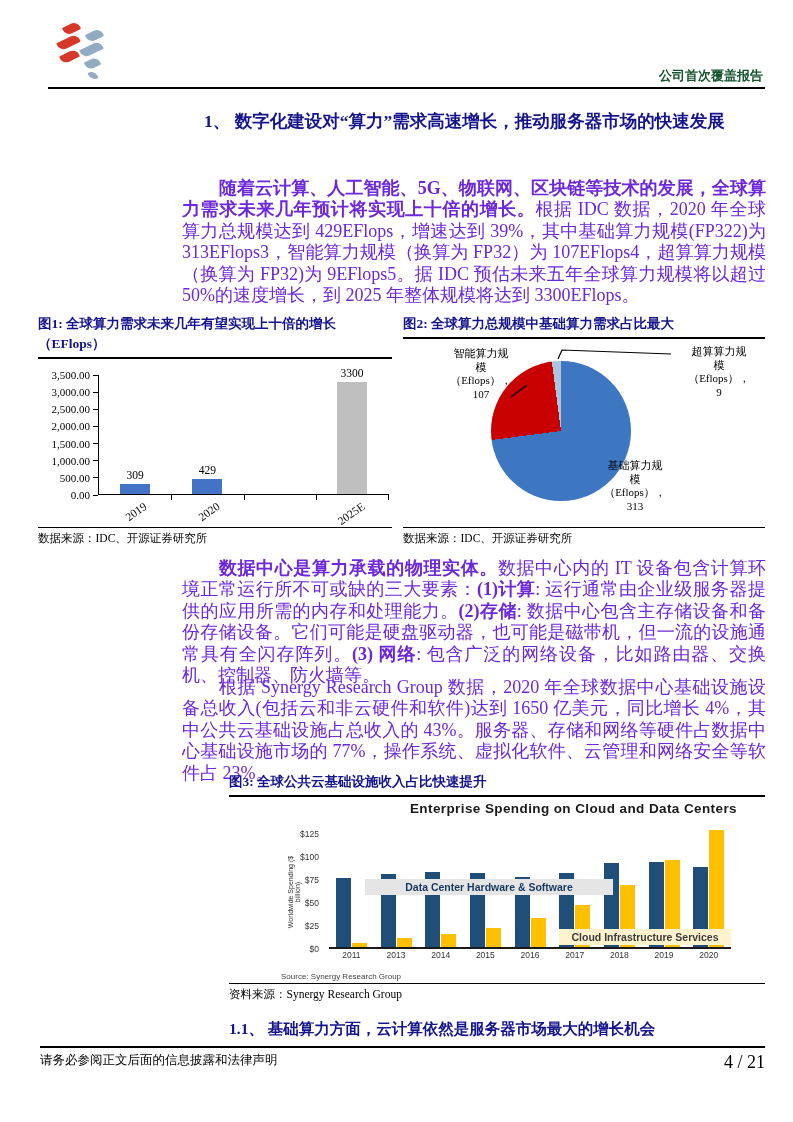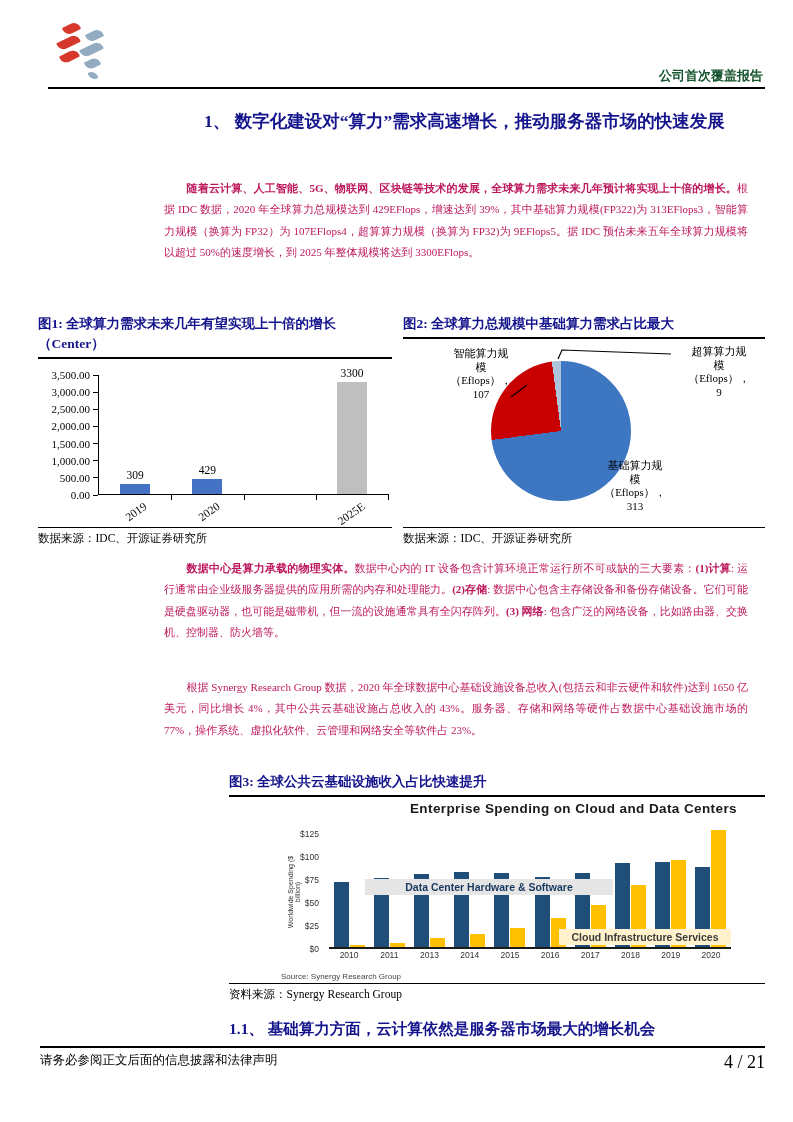--- a/index.html
+++ b/index.html
@@ -18,21 +18,21 @@
   .leaf-red .s { background:#D6382B; }
   .leaf-blue { left:23px; top:7px; }
   .leaf-blue .s { background:#93ABC0; }
   .brand-text { font-family:"Liberation Sans","DejaVu Sans",sans-serif; font-weight:bold; font-size:31px; letter-spacing:3px; color:#151515; margin-left:6px; }
   .report-type { position:absolute; top:67px; right:30px; font-size:13px; font-weight:bold; color:#14532d; }
   .hrule { position:absolute; top:87px; left:48px; width:717px; border-top:2px solid #000; }
   
   .h1 { position:absolute; top:102px; left:204px; width:560px; font-size:17.5px; line-height:38px; font-weight:bold; color:#14148C; text-align:justify; }
   .h2 { position:absolute; top:1019px; left:229px; width:536px; font-size:15.5px; font-weight:bold; color:#14148C; }
   
-  .para { position:absolute; left:164px; width:584px; font-size:11px; line-height:21.4px; text-align:justify; text-indent:2.05em; color:#be185d; }
+  .para { position:absolute; left:182px; width:584px; font-size:18px; line-height:21.4px; text-align:justify; text-indent:2.05em; color:#6d28d9; }
   .para b { font-weight:bold; }
   #para1 { top:178px; }
   #para2 { top:558px; }
   #para3 { top:677px; }
   
   .figcol { position:absolute; top:314px; height:232px; display:flex; flex-direction:column; }
   #fig1col { left:38px;  width:354px; }
   #fig2col { left:403px; width:362px; }
   .figcap { font-size:13.5px; font-weight:bold; color:#14148C; line-height:20px; padding-bottom:3px; border-bottom:2px solid #000; }
   .figchart { position:relative; flex:1; }
@@ -99,21 +99,21 @@
     </div>
   </div>
   <div class="report-type">公司首次覆盖报告</div>
   <div class="hrule"></div>
 
   <div class="h1">1、 数字化建设对“算力”需求高速增长，推动服务器市场的快速发展</div>
 
   <p class="para" id="para1"><b>随着云计算、人工智能、5G、物联网、区块链等技术的发展，全球算力需求未来几年预计将实现上十倍的增长。</b><span>根据 IDC 数据，2020 年全球算力总规模达到 429EFlops，增速达到 39%，其中基础算力规模(FP322)为 313EFlops3，智能算力规模（换算为 FP32）为 107EFlops4，超算算力规模（换算为 FP32)为 9EFlops5。据 IDC 预估未来五年全球算力规模将以超过 50%的速度增长，到 2025 年整体规模将达到 3300EFlops。</span></p>
 
   <div class="figcol" id="fig1col">
-    <div class="figcap">图1: 全球算力需求未来几年有望实现上十倍的增长（Center）</div>
+    <div class="figcap">图1: 全球算力需求未来几年有望实现上十倍的增长（EFlops）</div>
     <div class="figchart">
       <div class="f1-yaxis">
           <div class="f1-ytick" style="bottom: 100%;">
             <span class="f1-ylab">3,500.00</span>
             <span class="f1-dash"></span>
           </div>
           <div class="f1-ytick" style="bottom: 85.7143%;">
             <span class="f1-ylab">3,000.00</span>
             <span class="f1-dash"></span>
           </div>
@@ -200,25 +200,20 @@
           <div class="f3-ytick" style="bottom: 90.9091%;">$125</div>
           <div class="f3-ytick" style="bottom: 72.7273%;">$100</div>
           <div class="f3-ytick" style="bottom: 54.5455%;">$75</div>
           <div class="f3-ytick" style="bottom: 36.3636%;">$50</div>
           <div class="f3-ytick" style="bottom: 18.1818%;">$25</div>
           <div class="f3-ytick" style="bottom: 0%;">$0</div>
         </div>
       <div class="f3-plot">
         <div class="f3-groups">
             <div class="f3-group">
-              <div class="f3-bar" style="height: 52.3636%; background: rgb(31, 78, 121);"></div>
-              <div class="f3-bar" style="height: 1.45455%; background: rgb(255, 192, 0);"></div>
-              <div class="f3-xlabel">2010</div>
-            </div>
-            <div class="f3-group">
               <div class="f3-bar" style="height: 56%; background: rgb(31, 78, 121);"></div>
               <div class="f3-bar" style="height: 2.90909%; background: rgb(255, 192, 0);"></div>
               <div class="f3-xlabel">2011</div>
             </div>
             <div class="f3-group">
               <div class="f3-bar" style="height: 58.9091%; background: rgb(31, 78, 121);"></div>
               <div class="f3-bar" style="height: 7.27273%; background: rgb(255, 192, 0);"></div>
               <div class="f3-xlabel">2013</div>
             </div>
             <div class="f3-group">

